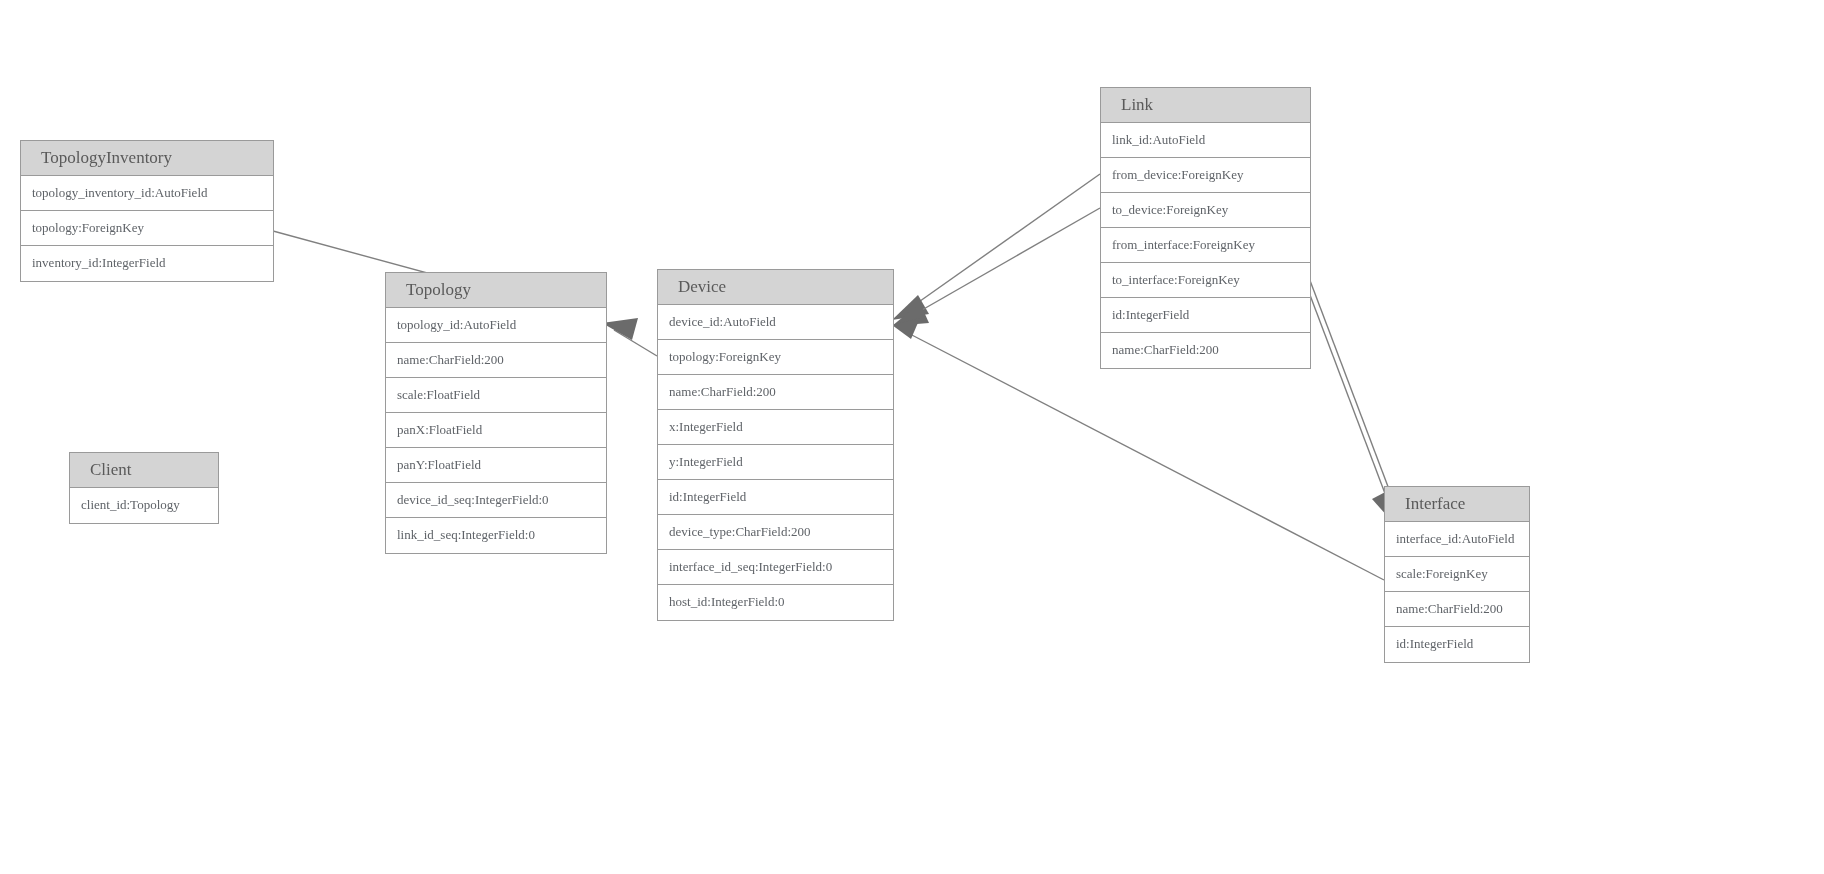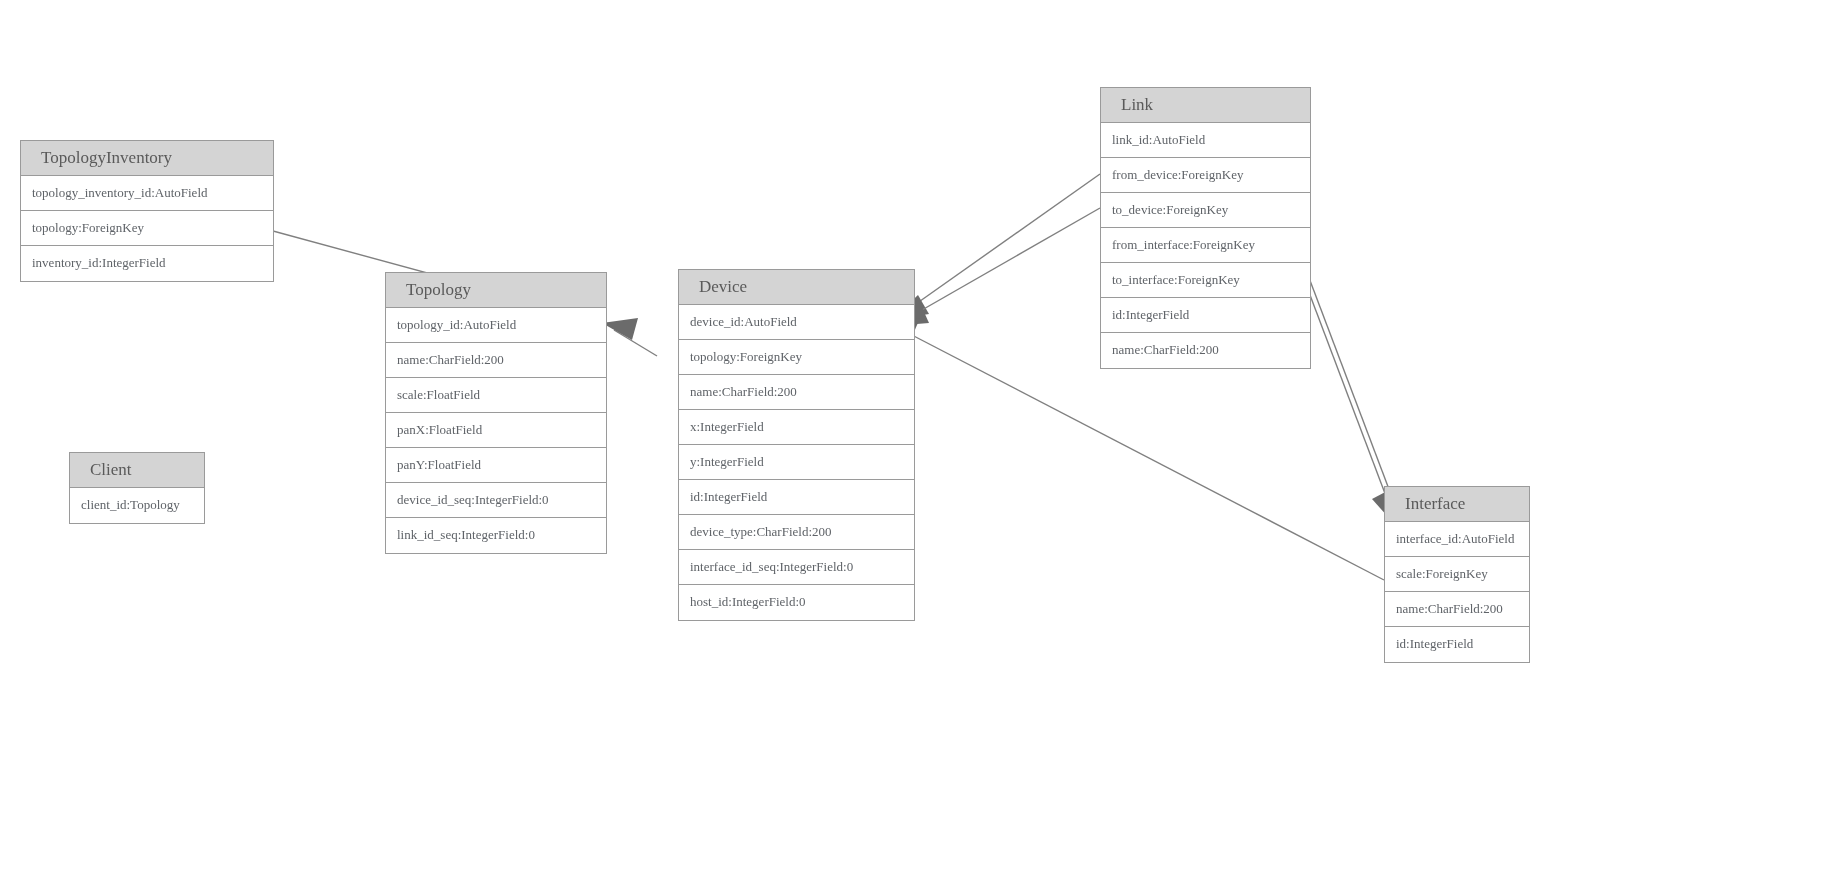--- a/index.html
+++ b/index.html
@@ -99,26 +99,26 @@
     <div class="title">Topology</div>
     <div class="field">topology_id:AutoField</div>
     <div class="field">name:CharField:200</div>
     <div class="field">scale:FloatField</div>
     <div class="field">panX:FloatField</div>
     <div class="field">panY:FloatField</div>
     <div class="field">device_id_seq:IntegerField:0</div>
     <div class="field">link_id_seq:IntegerField:0</div>
   </div>
 
-  <div class="entity" style="left: 69px; top: 452px; width: 136px;">
+  <div class="entity" style="left: 69px; top: 452px; width: 150px;">
     <div class="title">Client</div>
     <div class="field">client_id:Topology</div>
   </div>
 
-  <div class="entity" style="left: 657px; top: 269px; width: 237px; margin-left: 21px;">
+  <div class="entity" style="left: 657px; top: 269px; width: 237px;">
     <div class="title">Device</div>
     <div class="field">device_id:AutoField</div>
     <div class="field">topology:ForeignKey</div>
     <div class="field">name:CharField:200</div>
     <div class="field">x:IntegerField</div>
     <div class="field">y:IntegerField</div>
     <div class="field">id:IntegerField</div>
     <div class="field">device_type:CharField:200</div>
     <div class="field">interface_id_seq:IntegerField:0</div>
     <div class="field">host_id:IntegerField:0</div>

